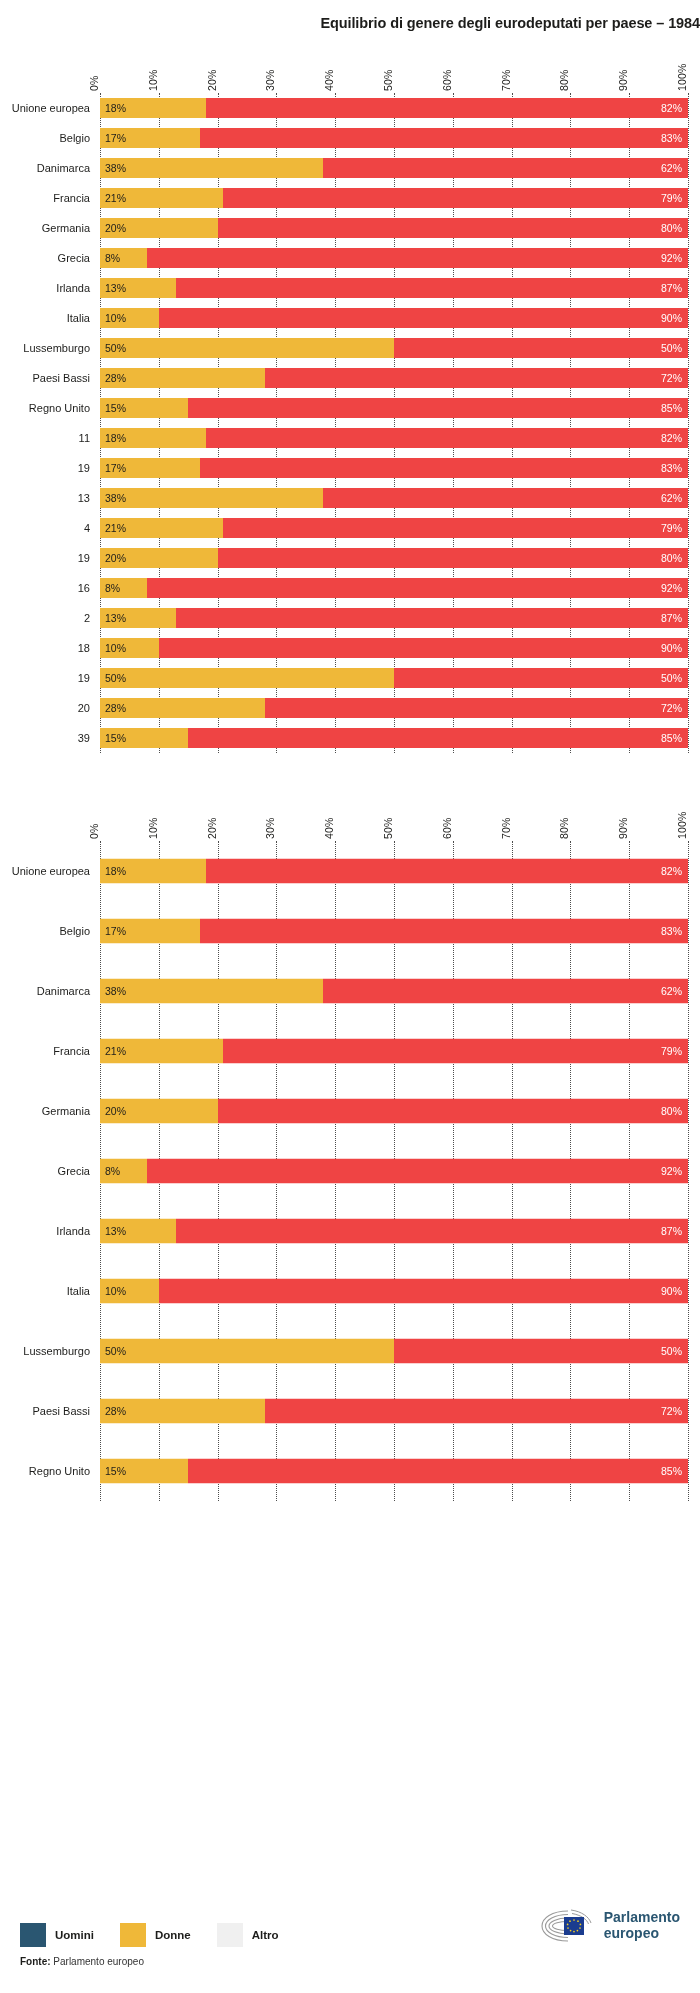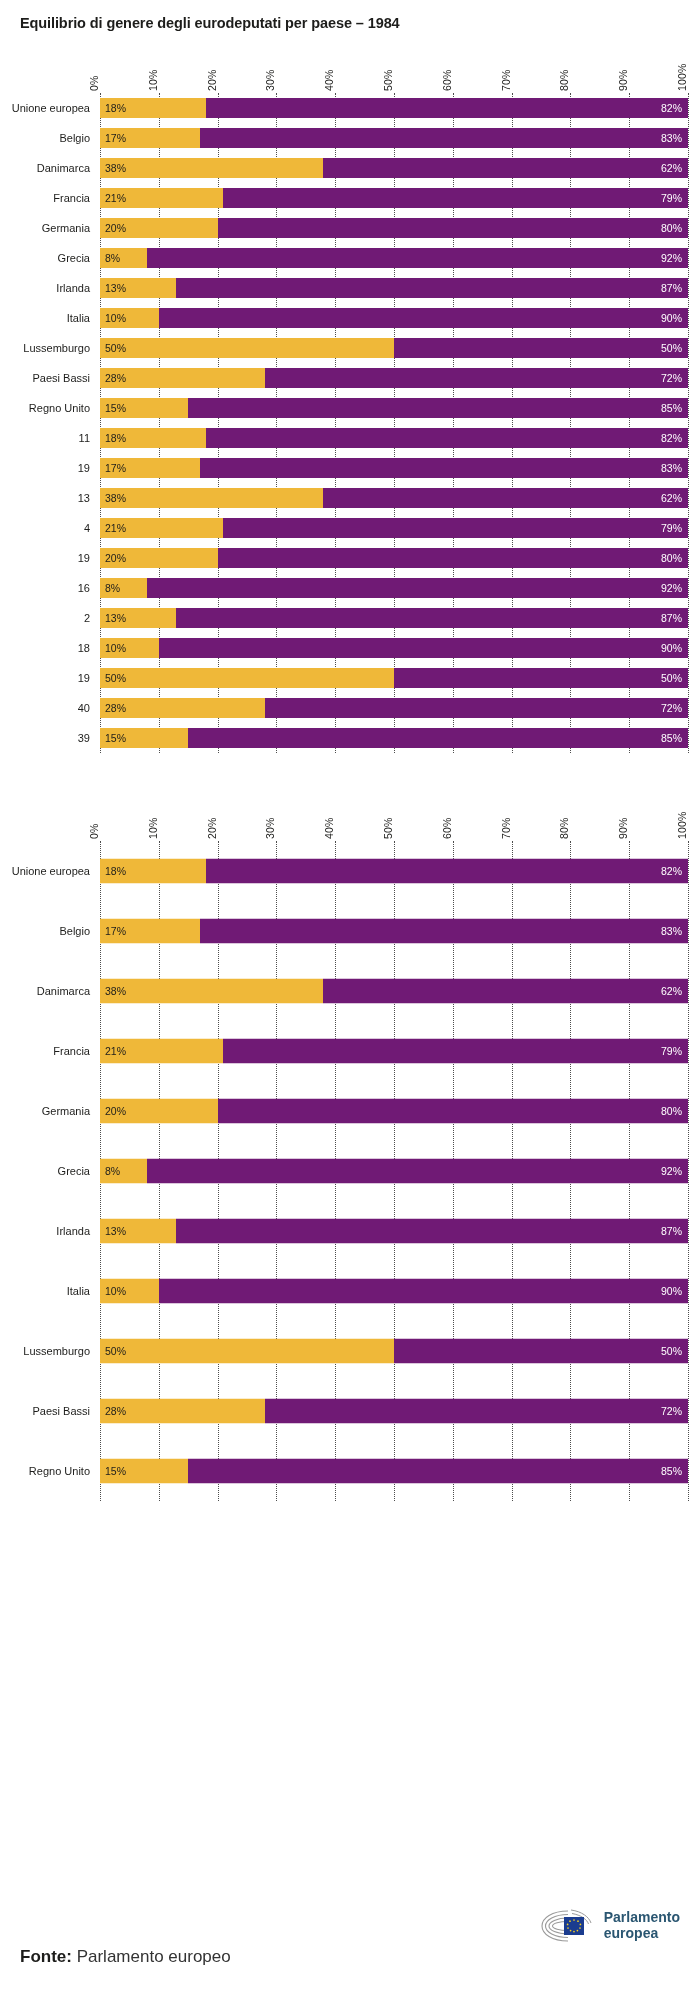--- a/index.html
+++ b/index.html
@@ -5,21 +5,21 @@
   * { box-sizing: border-box; margin: 0; padding: 0; }
   html, body {
     width: 700px;
     background: #ffffff;
     font-family: "Liberation Sans", sans-serif;
     color: #1a1a1a;
   }
   body { width: 700px; height: 1993px; position: relative; overflow: hidden; }
 
   
-  .header { padding: 14px 0 0 20px; }
+  .header { padding: 14px 0 0 20px; text-align: right; }
   .chart-title {
     font-size: 14.5px;
     font-weight: bold;
     letter-spacing: -0.1px;
     color: #1d1d1b;
     line-height: 1.3;
   }
   .chart-subtitle {
     font-size: 13px;
     font-weight: normal;
@@ -101,21 +101,21 @@
     font-size: 10.5px;
     line-height: 1;
   }
   .seg-women {
     background: #efb839;
     color: #1d1d1b;
     justify-content: flex-start;
     padding-left: 5px;
   }
   .seg-men {
-    background: #701a75;
+    background: #ef4444;
     color: #ffffff;
     justify-content: flex-end;
     padding-right: 6px;
   }
 
   
   #chart1 .bar-row { height: 30px; }
   #chart1 .bar-track { height: 20px; }
   
   #chart2 .bar-row { height: 60px; }
@@ -143,21 +143,21 @@
     width: 26px; height: 24px;
     margin-right: 9px;
     display: inline-block;
   }
   .legend-item .ltext {
     font-size: 11.5px;
     font-weight: bold;
     color: #1d1d1b;
   }
   .source {
-    font-size: 17px;
+    font-size: 10px;
     color: #333;
   }
   .source b { color: #1d1d1b; }
 
   .brand {
     position: absolute;
     right: 20px;
     bottom: 48px;
     display: flex;
     align-items: center;
@@ -362,21 +362,21 @@
           </div>
         </div>
         <div class="bar-row">
           <div class="label">19</div>
           <div class="bar-track">
             <div class="seg seg-women" style="width: 50%;">50%</div>
             <div class="seg seg-men" style="width: 50%;">50%</div>
           </div>
         </div>
         <div class="bar-row">
-          <div class="label">40</div>
+          <div class="label">20</div>
           <div class="bar-track">
             <div class="seg seg-women" style="width: 28%;">28%</div>
             <div class="seg seg-men" style="width: 72%;">72%</div>
           </div>
         </div>
         <div class="bar-row">
           <div class="label">39</div>
           <div class="bar-track">
             <div class="seg seg-women" style="width: 15%;">15%</div>
             <div class="seg seg-men" style="width: 85%;">85%</div>
@@ -512,20 +512,34 @@
           <div class="bar-track">
             <div class="seg seg-women" style="width: 15%;">15%</div>
             <div class="seg seg-men" style="width: 85%;">85%</div>
           </div>
         </div>
       </div>
   </div>
 </div>
 
 <div class="footer">
+  <div class="legend">
+    <div class="legend-item">
+      <span class="swatch" style="background:#2a5671"></span>
+      <span class="ltext">Uomini</span>
+    </div>
+    <div class="legend-item">
+      <span class="swatch" style="background:#efb839"></span>
+      <span class="ltext">Donne</span>
+    </div>
+    <div class="legend-item">
+      <span class="swatch" style="background:#f0f0f0"></span>
+      <span class="ltext">Altro</span>
+    </div>
+  </div>
   <div class="source">
     <b>Fonte:</b><span> Parlamento europeo</span>
   </div>
 
   <div class="brand">
     <span class="brand-logo">
       <svg viewBox="0 0 58 38" width="58" height="38" aria-hidden="true">
         <g fill="none" stroke="#9a9a9a" stroke-width="1.1">
           <path d="M30 4 C14 4 4 11 4 19 C4 27 14 34 30 34"></path>
           <path d="M30 7.5 C16.5 7.5 7.5 13 7.5 19 C7.5 25 16.5 30.5 30 30.5"></path>
@@ -546,16 +560,16 @@
           <circle cx="36" cy="24.6" r="0.85"></circle>
           <circle cx="32.6" cy="23.6" r="0.85"></circle>
           <circle cx="30" cy="21" r="0.85"></circle>
           <circle cx="29.6" cy="17.4" r="0.85"></circle>
           <circle cx="32" cy="14.2" r="0.85"></circle>
         </g>
       </svg>
     </span>
     <span class="brand-text">
       <span>Parlamento</span><br>
-      <span>europea</span>
+      <span>europeo</span>
     </span>
   </div>
 </div>
 
 </body></html>

